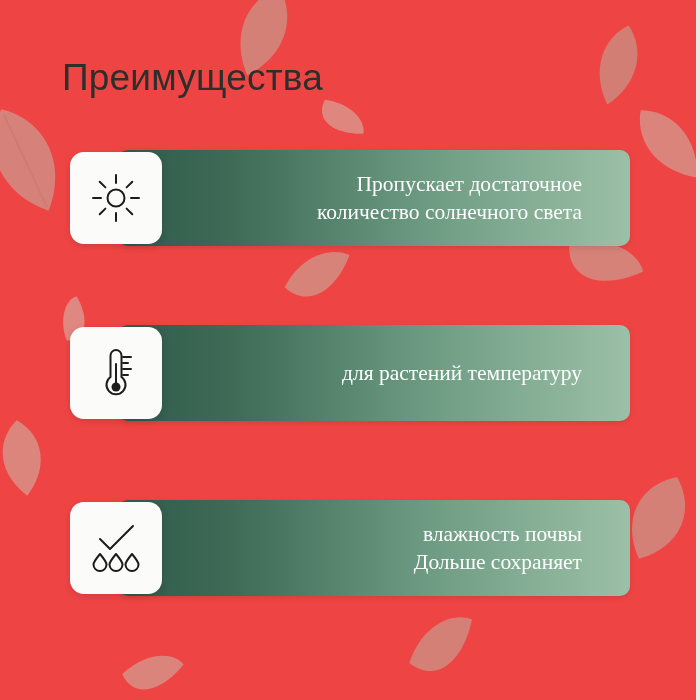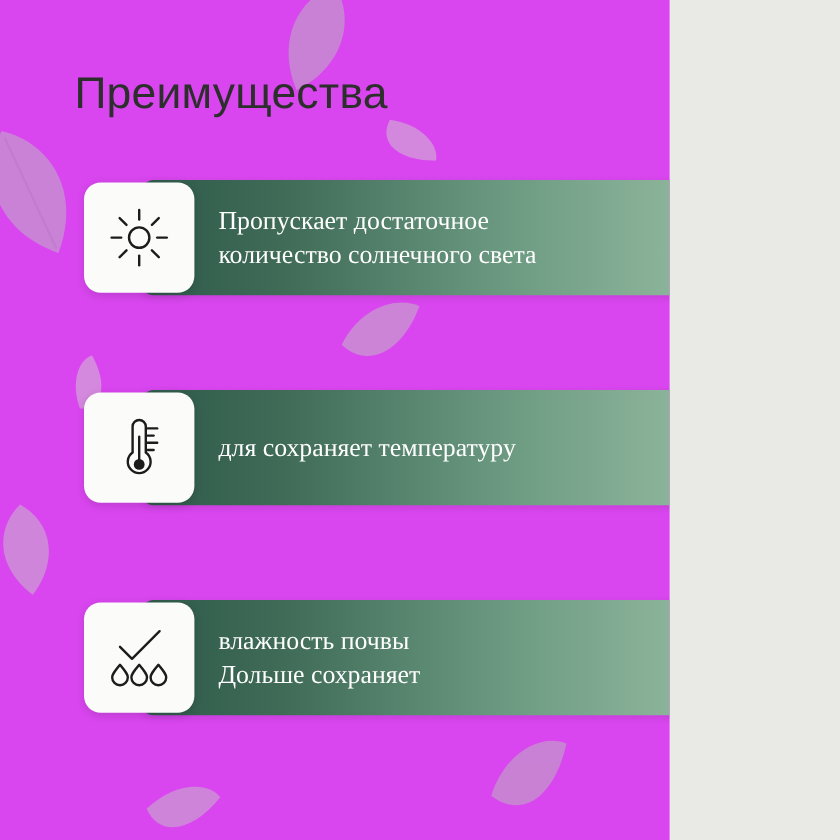--- a/index.html
+++ b/index.html
@@ -8,24 +8,24 @@
   }
   body {
     width: 700px;
     height: 700px;
     background: #e9eae6;
     font-family: "Liberation Serif", serif;
     overflow: hidden;
   }
   .page {
     position: relative;
-    width: 558px;
+    width: 696px;
     height: 700px;
     overflow: hidden;
-    background: #d946ef;
+    background: #ef4444;
   }
 
   
   .leaf-layer {
     position: absolute;
     inset: 0;
     pointer-events: none;
   }
   .leaf {
     position: absolute;
@@ -46,20 +46,21 @@
     letter-spacing: .2px;
     white-space: nowrap;
   }
 
   
   .row {
     position: absolute;
     left: 70px;
     width: 560px;
     height: 96px;
+    text-align: right;
   }
   .row-1 { top: 150px; }
   .row-2 { top: 325px; }
   .row-3 { top: 500px; }
 
   .bar {
     position: absolute;
     left: 48px;
     top: 0;
     width: 512px;
@@ -202,21 +203,21 @@
           <line x1="42.3" y1="9.7" x2="36.6" y2="15.4"></line>
           <line x1="15.4" y1="36.6" x2="9.7" y2="42.3"></line>
         </svg>
       </span>
     </div>
   </div>
 
   <div class="row row-2">
     <div class="bar"></div>
     <div class="bar-text">
-      <span>для сохраняет температуру</span>
+      <span>для растений температуру</span>
     </div>
     <div class="icon-box">
       <span>
         <svg width="52" height="58" viewBox="0 0 52 58" fill="none" stroke="#1c1c1c" stroke-width="2" stroke-linecap="round">
           <path d="M26 6 a5.5 5.5 0 0 1 5.5 5.5 v21.5 a9.5 9.5 0 1 1 -11 0 v-21.5 a5.5 5.5 0 0 1 5.5 -5.5 z"></path>
           <line x1="26" y1="20" x2="26" y2="40"></line>
           <circle cx="26" cy="43" r="4.5" fill="#1c1c1c" stroke="none"></circle>
           <line x1="33" y1="13" x2="41" y2="13"></line>
           <line x1="33" y1="19" x2="38" y2="19"></line>
           <line x1="33" y1="25" x2="41" y2="25"></line>

